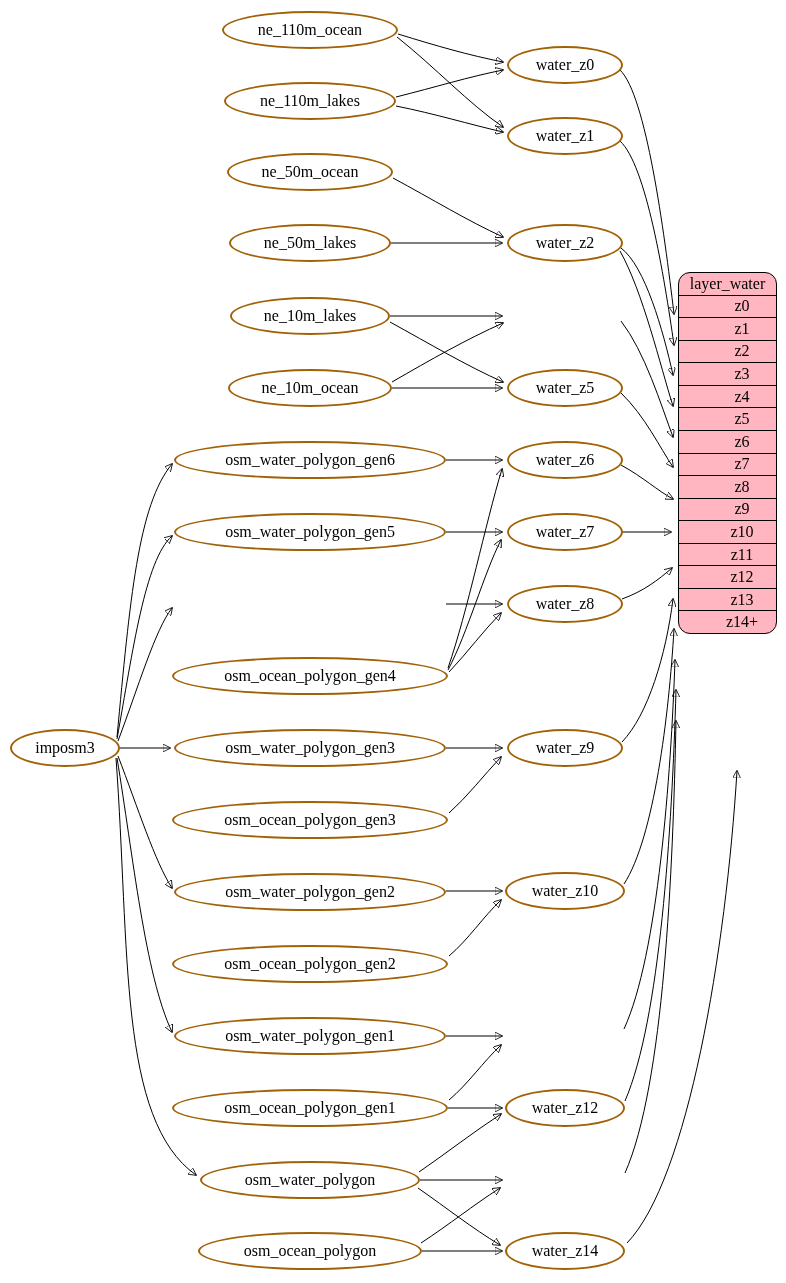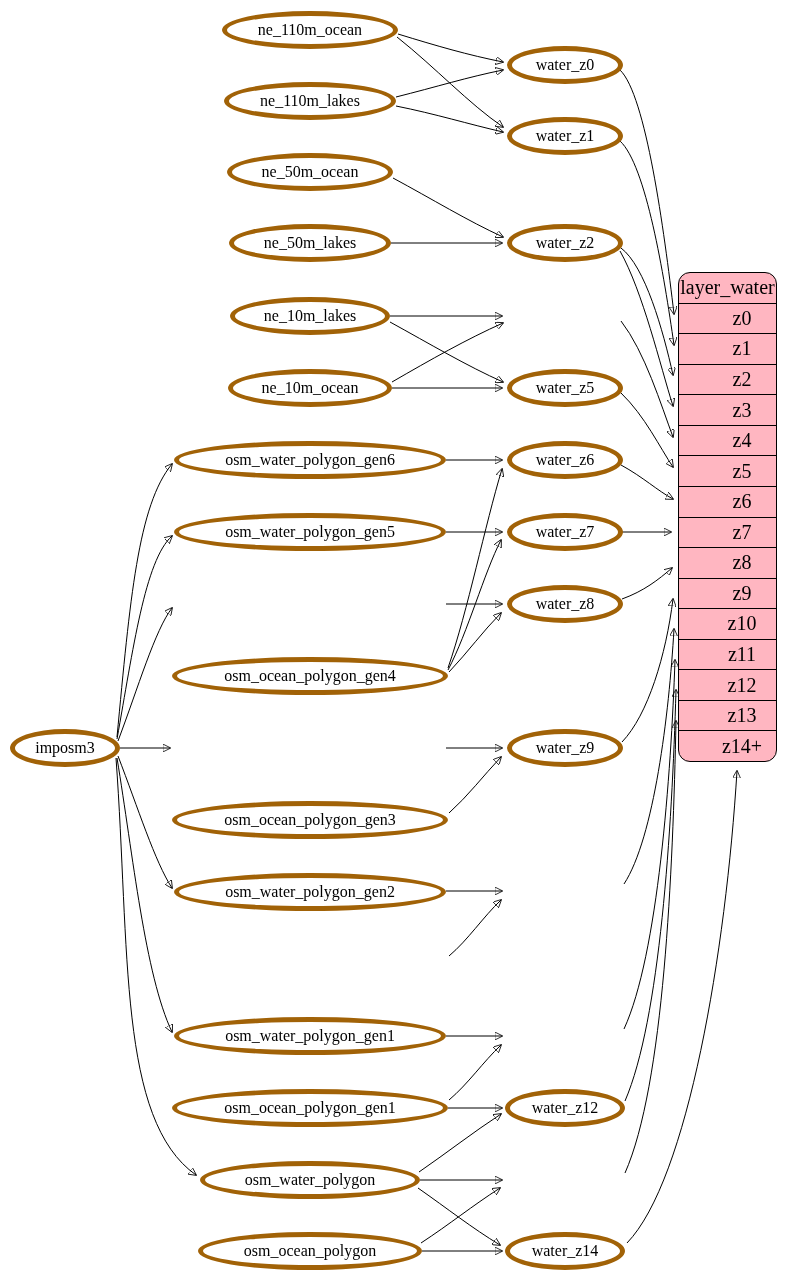--- a/index.html
+++ b/index.html
@@ -5,31 +5,31 @@
   html,body{margin:0;padding:0;background:#ffffff;}
   .canvas{
     position:relative;width:786px;height:1283px;background:#ffffff;
     font-family:"Liberation Serif","DejaVu Serif",serif;color:#000;
     overflow:hidden;
   }
   .edges{position:absolute;left:0;top:0;}
   .edges path{stroke:#000;stroke-width:1;fill:none;}
   .ellipse{
     position:absolute;box-sizing:border-box;
-    border:5px solid #a16207;border-radius:50%;
+    border:2px solid #a16207;border-radius:50%;
     background:#fff;
     display:flex;align-items:center;justify-content:center;
     font-size:16px;white-space:nowrap;
   }
   .record{
-    position:absolute;left:678px;top:272px;width:99px;height:490px;
+    position:absolute;left:678px;top:272px;width:99px;height:362px;
     box-sizing:border-box;
     background:#ffb6c1;border:1px solid #000;border-radius:12px;
     display:flex;flex-direction:column;overflow:hidden;
-    font-size:20px;text-align:center;
+    font-size:16px;text-align:center;
   }
   .record .cell{
     flex:1;display:flex;align-items:center;justify-content:center;
     box-sizing:border-box;
   }
   .record .cell + .cell{border-top:1px solid #000;padding-left:29px;}
 </style>
 </head>
 <body>
 
@@ -101,35 +101,38 @@
 
   <div class="ellipse" style="left:222px;top:11px;width:176px;height:38px">ne_110m_ocean</div>
   <div class="ellipse" style="left:224px;top:82px;width:172px;height:38px">ne_110m_lakes</div>
   <div class="ellipse" style="left:227px;top:153px;width:166px;height:38px">ne_50m_ocean</div>
   <div class="ellipse" style="left:229px;top:224px;width:162px;height:38px">ne_50m_lakes</div>
   <div class="ellipse" style="left:230px;top:297px;width:160px;height:38px">ne_10m_lakes</div>
   <div class="ellipse" style="left:228px;top:369px;width:164px;height:38px">ne_10m_ocean</div>
   <div class="ellipse" style="left:174px;top:441px;width:272px;height:38px">osm_water_polygon_gen6</div>
   <div class="ellipse" style="left:174px;top:513px;width:272px;height:38px">osm_water_polygon_gen5</div>
   <div class="ellipse" style="left:172px;top:657px;width:276px;height:38px">osm_ocean_polygon_gen4</div>
+  <div class="ellipse" style="left:174px;top:729px;width:272px;height:38px">osm_water_polygon_gen3</div>
   <div class="ellipse" style="left:172px;top:801px;width:276px;height:38px">osm_ocean_polygon_gen3</div>
   <div class="ellipse" style="left:174px;top:873px;width:272px;height:38px">osm_water_polygon_gen2</div>
+  <div class="ellipse" style="left:172px;top:945px;width:276px;height:38px">osm_ocean_polygon_gen2</div>
   <div class="ellipse" style="left:174px;top:1017px;width:272px;height:38px">osm_water_polygon_gen1</div>
   <div class="ellipse" style="left:172px;top:1089px;width:276px;height:38px">osm_ocean_polygon_gen1</div>
   <div class="ellipse" style="left:200px;top:1161px;width:220px;height:38px">osm_water_polygon</div>
   <div class="ellipse" style="left:198px;top:1232px;width:224px;height:38px">osm_ocean_polygon</div>
 
   <div class="ellipse" style="left:507px;top:46px;width:116px;height:38px">water_z0</div>
   <div class="ellipse" style="left:507px;top:117px;width:116px;height:38px">water_z1</div>
   <div class="ellipse" style="left:507px;top:224px;width:116px;height:38px">water_z2</div>
   <div class="ellipse" style="left:507px;top:369px;width:116px;height:38px">water_z5</div>
   <div class="ellipse" style="left:507px;top:441px;width:116px;height:38px">water_z6</div>
   <div class="ellipse" style="left:507px;top:513px;width:116px;height:38px">water_z7</div>
   <div class="ellipse" style="left:507px;top:585px;width:116px;height:38px">water_z8</div>
   <div class="ellipse" style="left:507px;top:729px;width:116px;height:38px">water_z9</div>
+  <div class="ellipse" style="left:505px;top:872px;width:120px;height:38px">water_z10</div>
   <div class="ellipse" style="left:505px;top:1089px;width:120px;height:38px">water_z12</div>
   <div class="ellipse" style="left:505px;top:1232px;width:120px;height:38px">water_z14</div>
 
   <div class="record">
     <div class="cell">layer_water</div>
     <div class="cell">z0</div>
     <div class="cell">z1</div>
     <div class="cell">z2</div>
     <div class="cell">z3</div>
     <div class="cell">z4</div>

